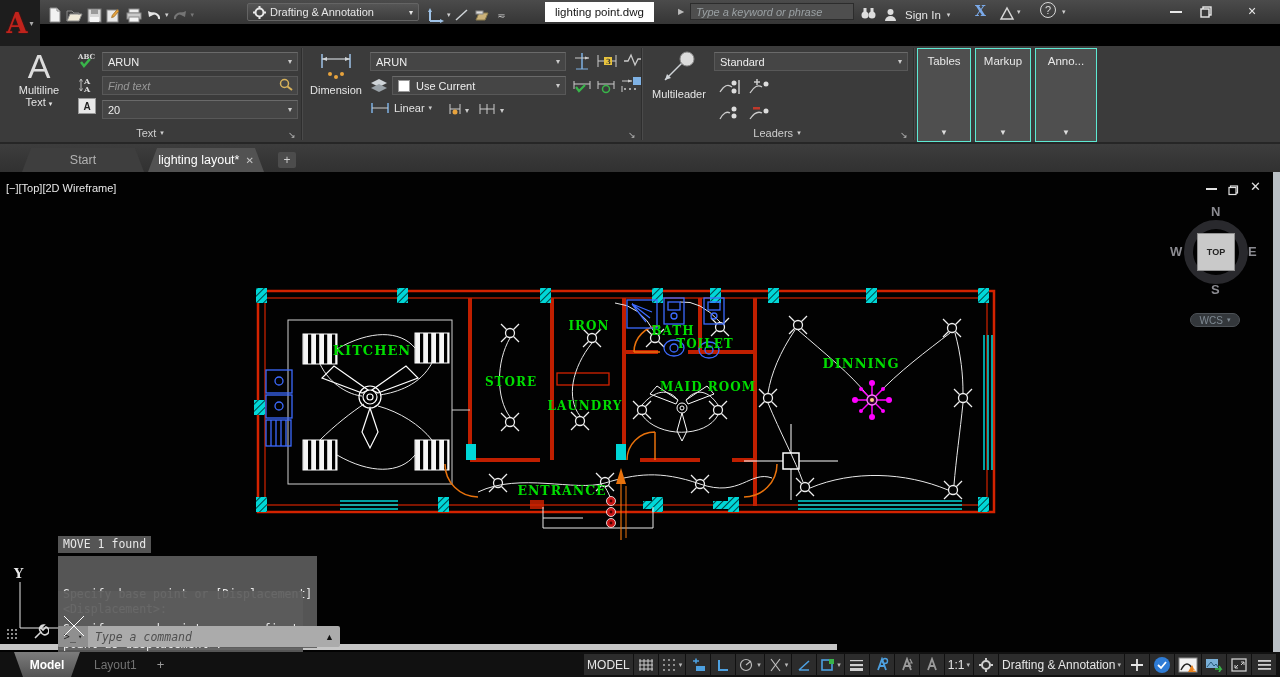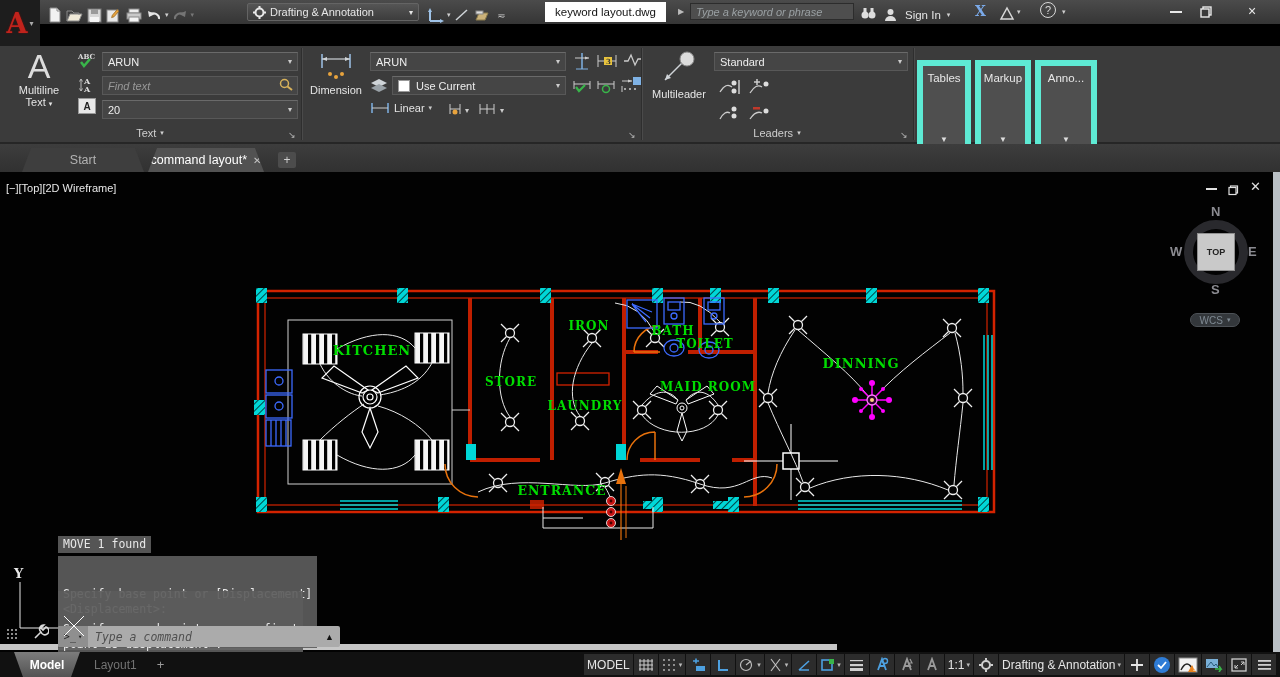--- a/index.html
+++ b/index.html
@@ -50,22 +50,22 @@
   .combo { position:absolute; height:19px; background:#454545; border:1px solid #585858;
     border-top-color:#6a6a6a; display:flex; align-items:center; color:#eee; font-size:11px;
     padding:0 5px; }
   .combo .arrow { margin-left:auto; color:#ccc; font-size:8px; }
   .ffield { position:absolute; height:19px; background:#454545; border:1px solid #585858;
     display:flex; align-items:center; }
   .ffield input { flex:1; background:transparent; border:none; outline:none; color:#ddd;
     font-size:11px; padding:0 5px; }
   .ffield input::placeholder { color:#999; font-style:italic; }
   .ricon { position:absolute; display:flex; align-items:center; justify-content:center; }
-  .tile { position:absolute; top:2px; height:94px; background:#4f4f4f; border:6px solid #5eead4;
-    color:#e8e8e8; font-size:11.5px; text-align:center;margin-top:12px; }
+  .tile { position:absolute; top:2px; height:94px; background:#4f4f4f; border:1px solid #5eead4;
+    color:#e8e8e8; font-size:11.5px; text-align:center; }
   .tile .lbl { margin-top:6px; }
   .tile .tarrow { position:absolute; bottom:4px; width:100%; text-align:center; color:#ddd; font-size:8px; }
 
   
   #filetabs { left:0; top:144px; width:1280px; height:32px;
     background:linear-gradient(#3d3d3d,#2f2f2f); }
   .ftab { position:absolute; top:4px; height:24px; display:flex; align-items:center;
     justify-content:center; font-size:12.5px;
     clip-path:polygon(9px 0, calc(100% - 9px) 0, 100% 100%, 0 100%); }
   #ftab-start { left:22px; width:122px; background:#3e3e3e; color:#b2b2b2; }
@@ -209,21 +209,21 @@
         </span>
       <span class="qicon">
         <svg width="16" height="14">
             <path d="M2,12 L5,5 h9 l-3,7 z" fill="#cbb27a" stroke="#8a7a4a"></path>
             <rect x="2" y="3" width="7" height="3" fill="#ddd" stroke="#888"></rect>
           </svg>
         </span>
       <span class="qicon" style="color:#cfcfcf; font-size:10px;">≂</span>
     </div>
     <div id="filenamebox" class="abs" style="left:545px;">
-      <span>keyword layout.dwg</span>
+      <span>lighting point.dwg</span>
     </div>
     <span class="abs" style="left:678px; top:7px; color:#bbb; font-size:8px;">▶</span>
     <div id="searchbox" class="abs" style="left:690px; width:164px;">
       <input placeholder="Type a keyword or phrase" style="">
     </div>
     <span class="qicon abs" style="left:858px; top:4px;">
       <svg width="17" height="14">
           <circle cx="5" cy="9" r="3.5" fill="#ddd"></circle>
           <circle cx="12" cy="9" r="3.5" fill="#ddd"></circle>
           <rect x="3.5" y="2" width="3" height="5" fill="#ddd"></rect>
@@ -488,21 +488,21 @@
       <div class="lbl">Anno...</div>
         <div class="tarrow">▼</div>
     </div>
   </div>
 
   <div id="filetabs" class="abs">
     <div class="ftab" id="ftab-start">
       <span>Start</span>
     </div>
     <div class="ftab" id="ftab-active">
-      <span>command layout*</span>
+      <span>lighting layout*</span>
         <span class="x">✕</span>
     </div>
     <div id="ftab-new">+</div>
   </div>
 
   <div id="canvas" class="abs">
 
     <div id="vplabel" class="abs">[−][Top][2D Wireframe]</div>
 
     <span class="dwinbtn abs" style="left:1206px; top:16px; width:11px; height:2px; background:#e0e0e0;"></span>

